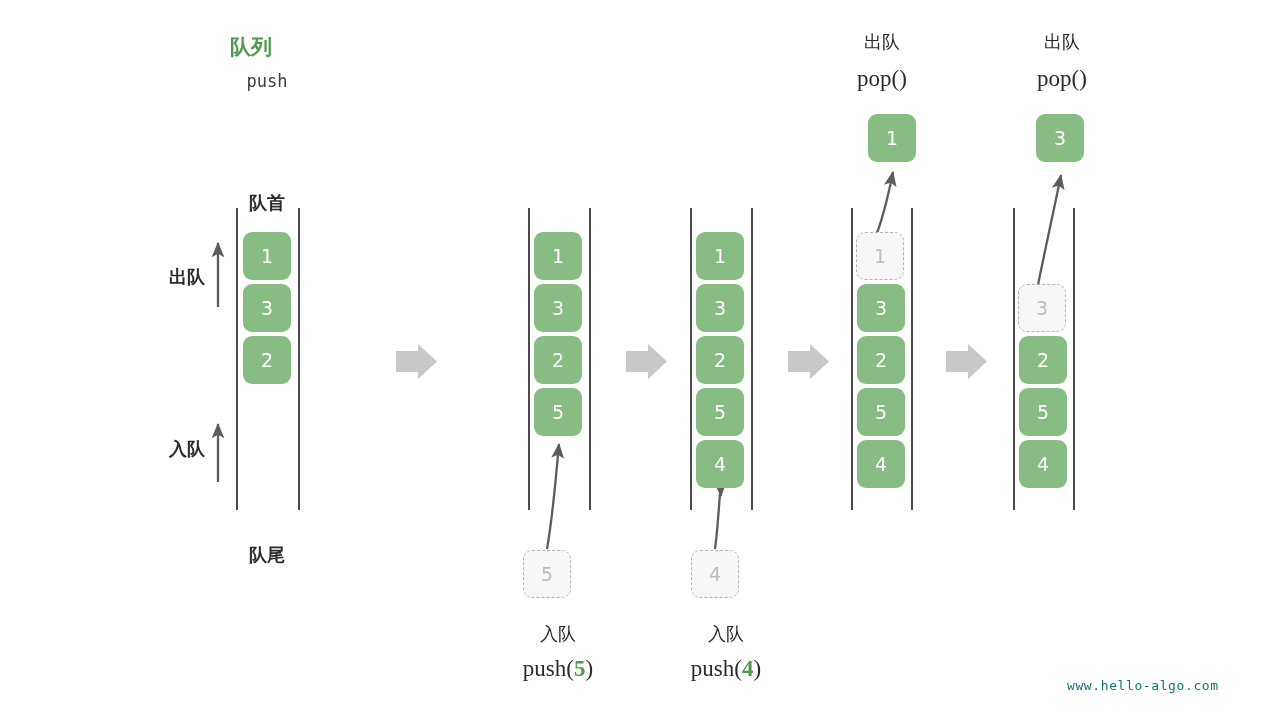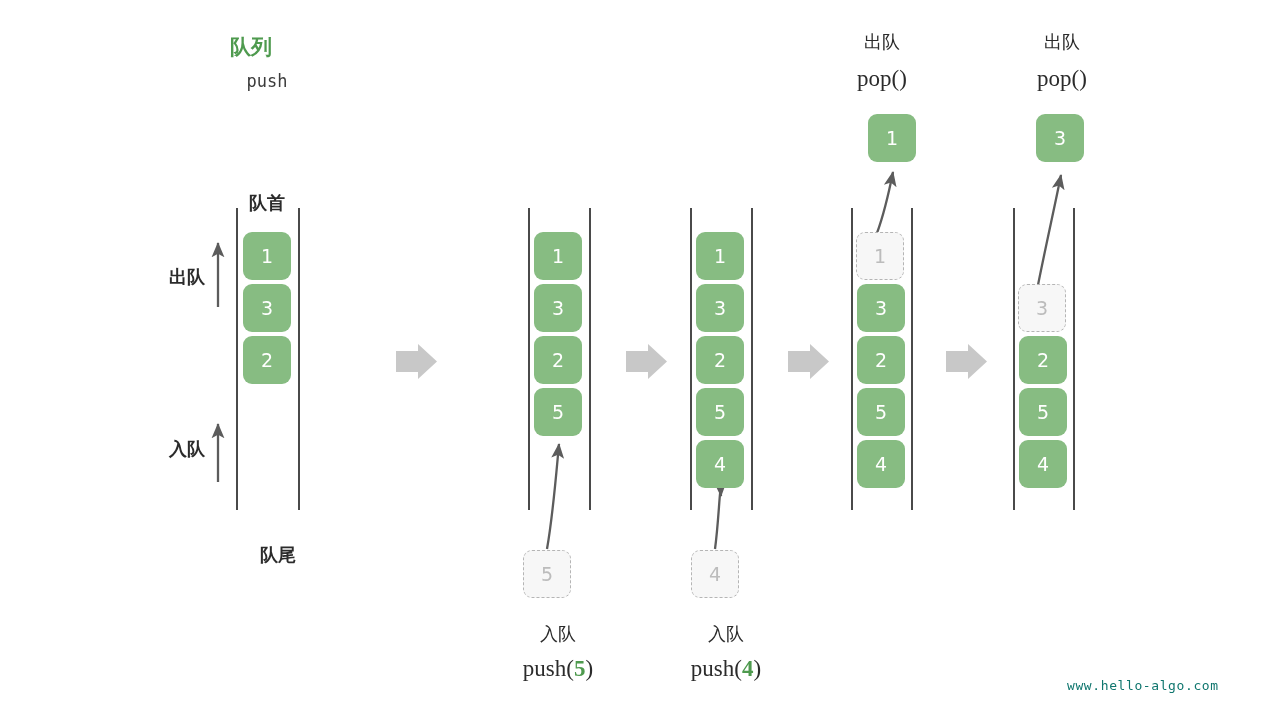--- a/index.html
+++ b/index.html
@@ -115,21 +115,21 @@
     </g>
     <g>
       <path d="M946,351 L968,351 L968,344 L987,361.5 L968,379 L968,372 L946,372 Z" fill="#c8c8c8"></path>
     </g>
   </svg>
 
   <div class="title-cn" style="left:191px;top:33px;width:120px;">队列</div>
   <div class="title-en" style="left:207px;top:71px;width:120px;">push</div>
 
   <div class="endlabel" style="left:217px;top:160px;width:100px;margin-top:31px;">队首</div>
-  <div class="endlabel" style="left:228px;top:543px;width:100px;">队尾</div>
+  <div class="endlabel" style="left:217px;top:543px;width:100px;">队尾</div>
 
   <div class="sidelabel" style="left:125px;top:265px;width:80px;">出队</div>
   <div class="sidelabel" style="left:125px;top:437px;width:80px;">入队</div>
 
   <div>
     <div class="rail" style="left:236px;top:208px;height:302px;"></div>
     <div class="rail" style="left:298px;top:208px;height:302px;"></div>
     <div class="cell" style="left:243px;top:232px;">1</div>
     <div class="cell" style="left:243px;top:284px;">3</div>
     <div class="cell" style="left:243px;top:336px;">2</div>

